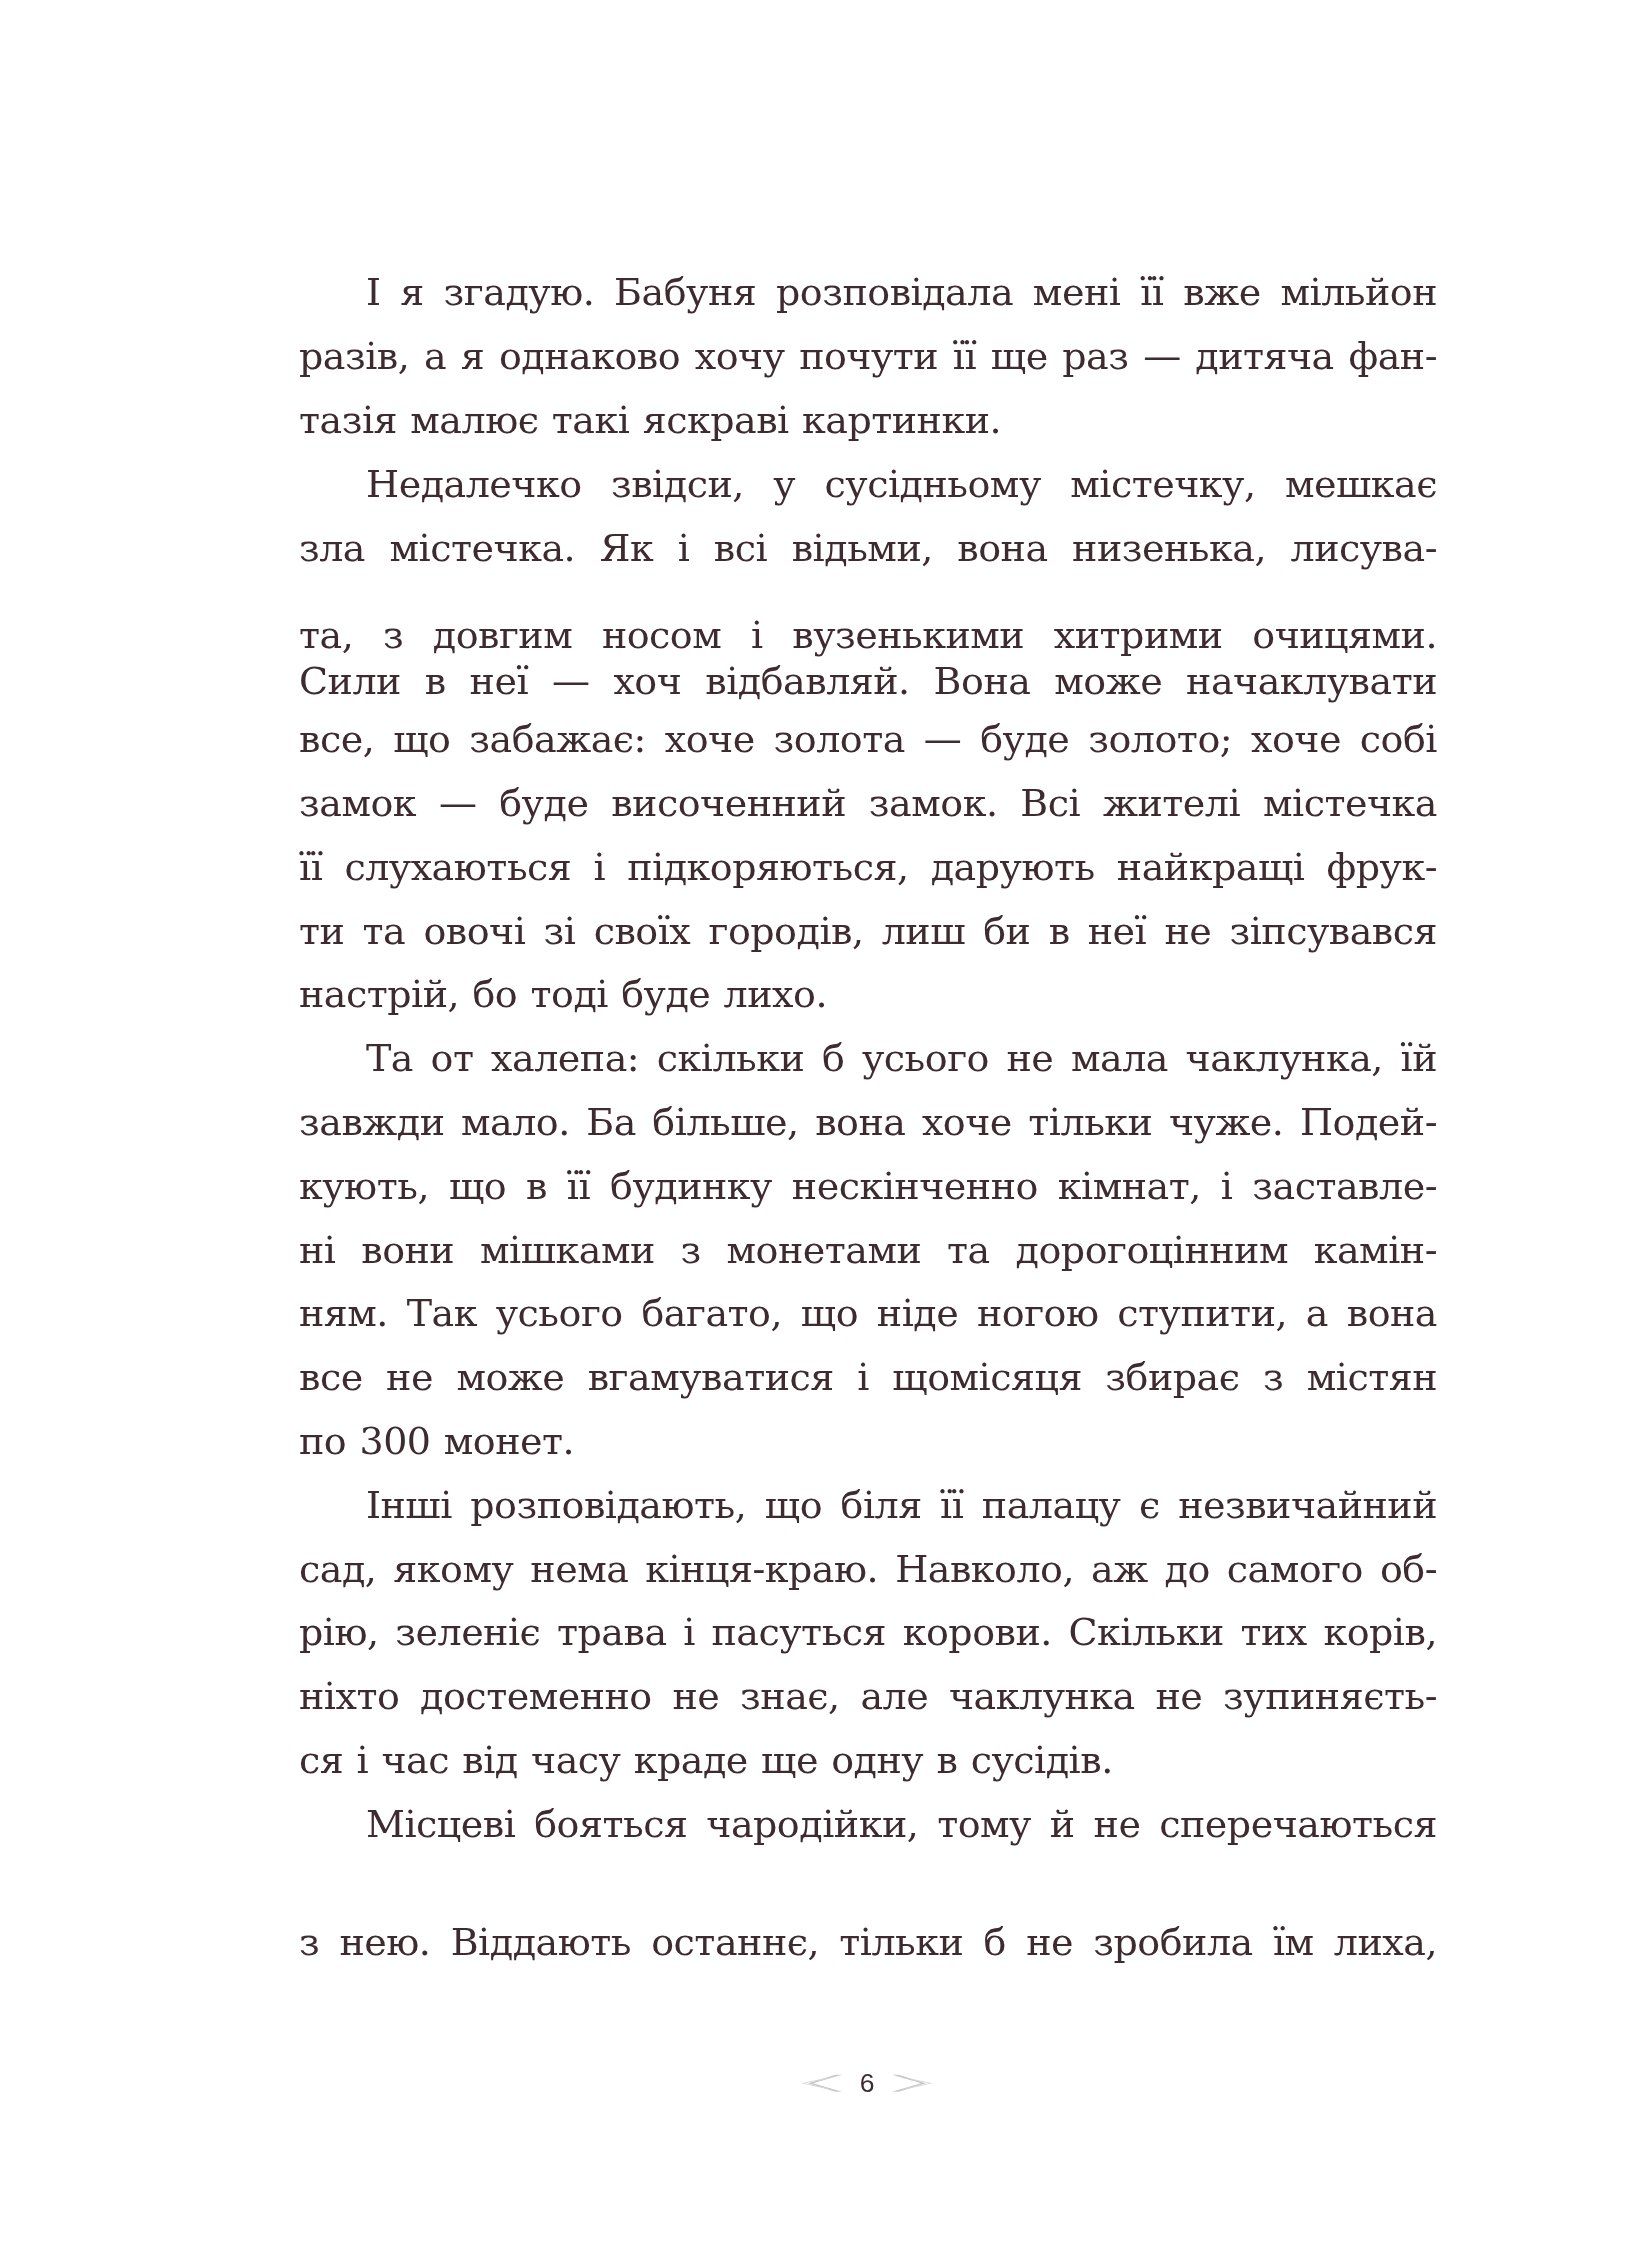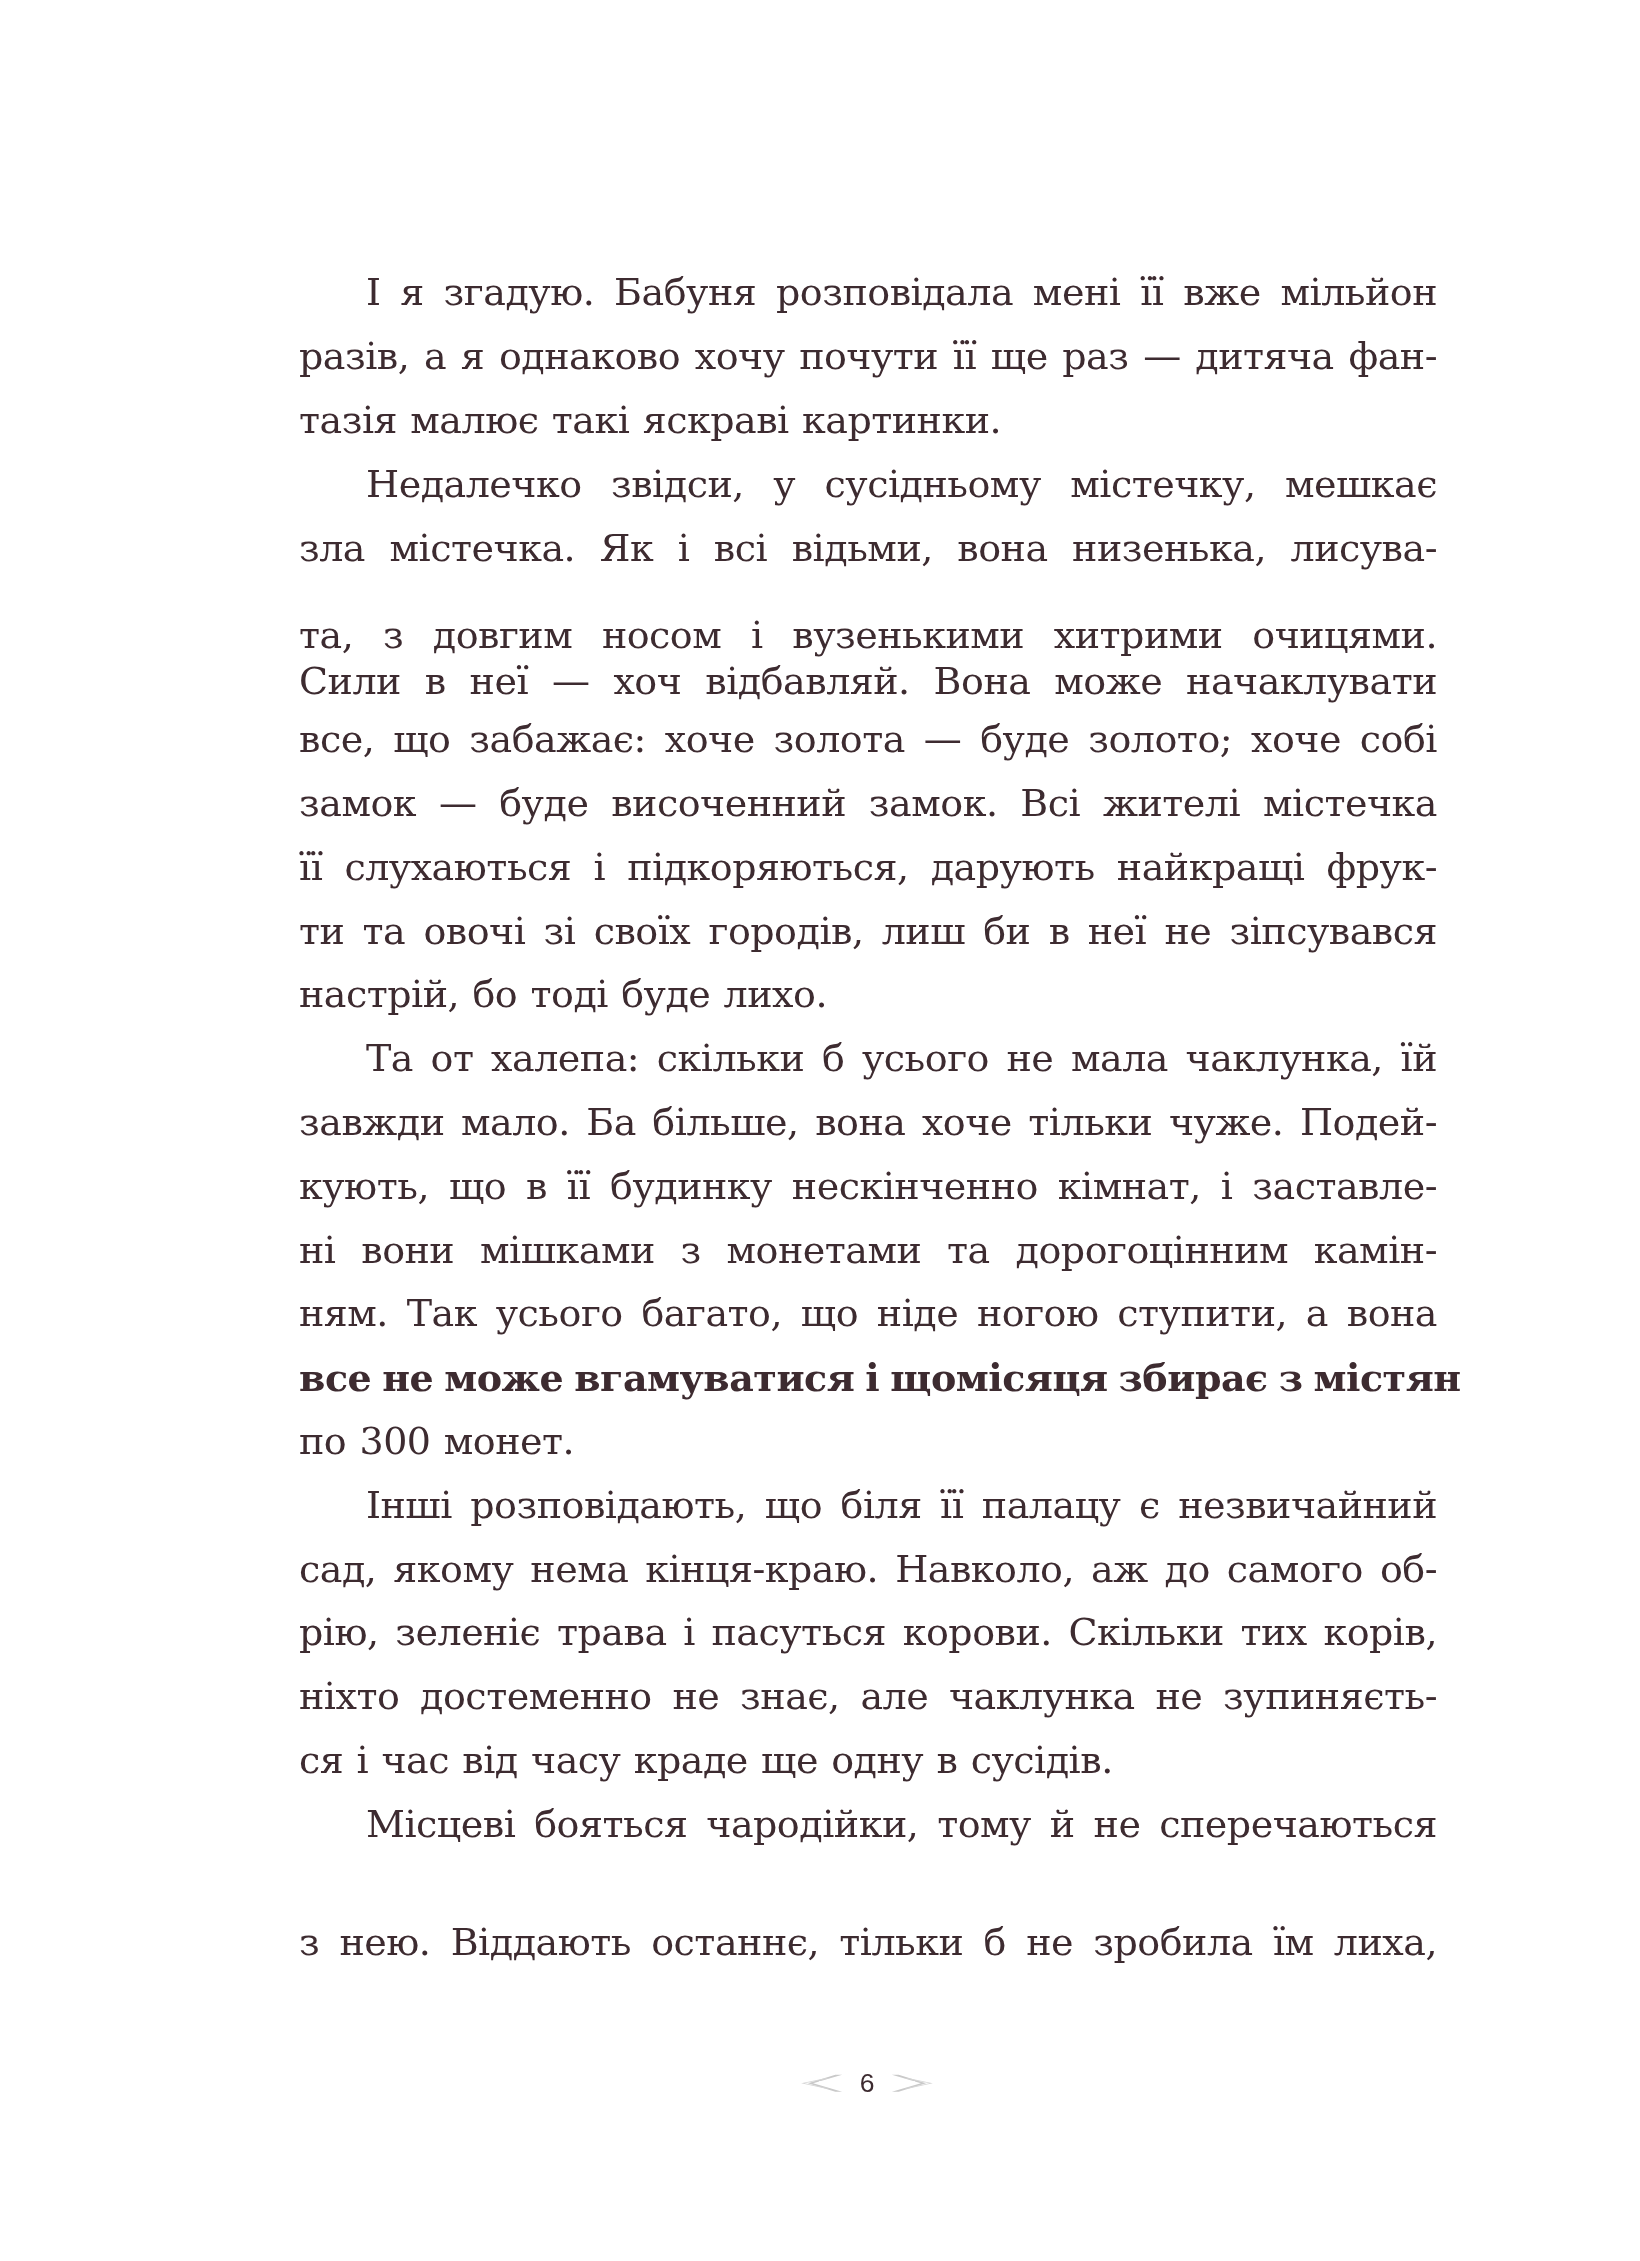--- a/index.html
+++ b/index.html
@@ -87,21 +87,21 @@
       <div class="line" style="top: 714px;">все, що забажає: хоче золота — буде золото; хоче собі</div>
       <div class="line" style="top: 778px;">замок — буде височенний замок. Всі жителі містечка</div>
       <div class="line" style="top: 842px;">її слухаються і підкоряються, дарують найкращі фрук-</div>
       <div class="line" style="top: 906px;">ти та овочі зі своїх городів, лиш би в неї не зіпсувався</div>
       <div class="line last" style="top: 969px;">настрій, бо тоді буде лихо.</div>
       <div class="line indent" style="top: 1033px;">Та от халепа: скільки б усього не мала чаклунка, їй</div>
       <div class="line" style="top: 1097px;">завжди мало. Ба більше, вона хоче тільки чуже. Подей-</div>
       <div class="line" style="top: 1161px;">кують, що в її будинку нескінченно кімнат, і заставле-</div>
       <div class="line" style="top: 1225px;">ні вони мішками з монетами та дорогоцінним камін-</div>
       <div class="line" style="top: 1288px;">ням. Так усього багато, що ніде ногою ступити, а вона</div>
-      <div class="line" style="top: 1352px; font-weight: bold;">все не може вгамуватися і щомісяця збирає з містян</div>
+      <div class="line" style="top: 1352px;">все не може вгамуватися і щомісяця збирає з містян</div>
       <div class="line last" style="top: 1416px;">по 300 монет.</div>
       <div class="line indent" style="top: 1480px;">Інші розповідають, що біля її палацу є незвичайний</div>
       <div class="line" style="top: 1544px;">сад, якому нема кінця-краю. Навколо, аж до самого об-</div>
       <div class="line" style="top: 1607px;">рію, зеленіє трава і пасуться корови. Скільки тих корів,</div>
       <div class="line" style="top: 1671px;">ніхто достеменно не знає, але чаклунка не зупиняєть-</div>
       <div class="line last" style="top: 1735px;">ся і час від часу краде ще одну в сусідів.</div>
       <div class="line indent" style="top: 1799px;">Місцеві бояться чародійки, тому й не сперечаються</div>
       <div class="line" style="top: 1903px; margin-top: 14px;">з нею. Віддають останнє, тільки б не зробила їм лиха,</div>
     </div>
 

